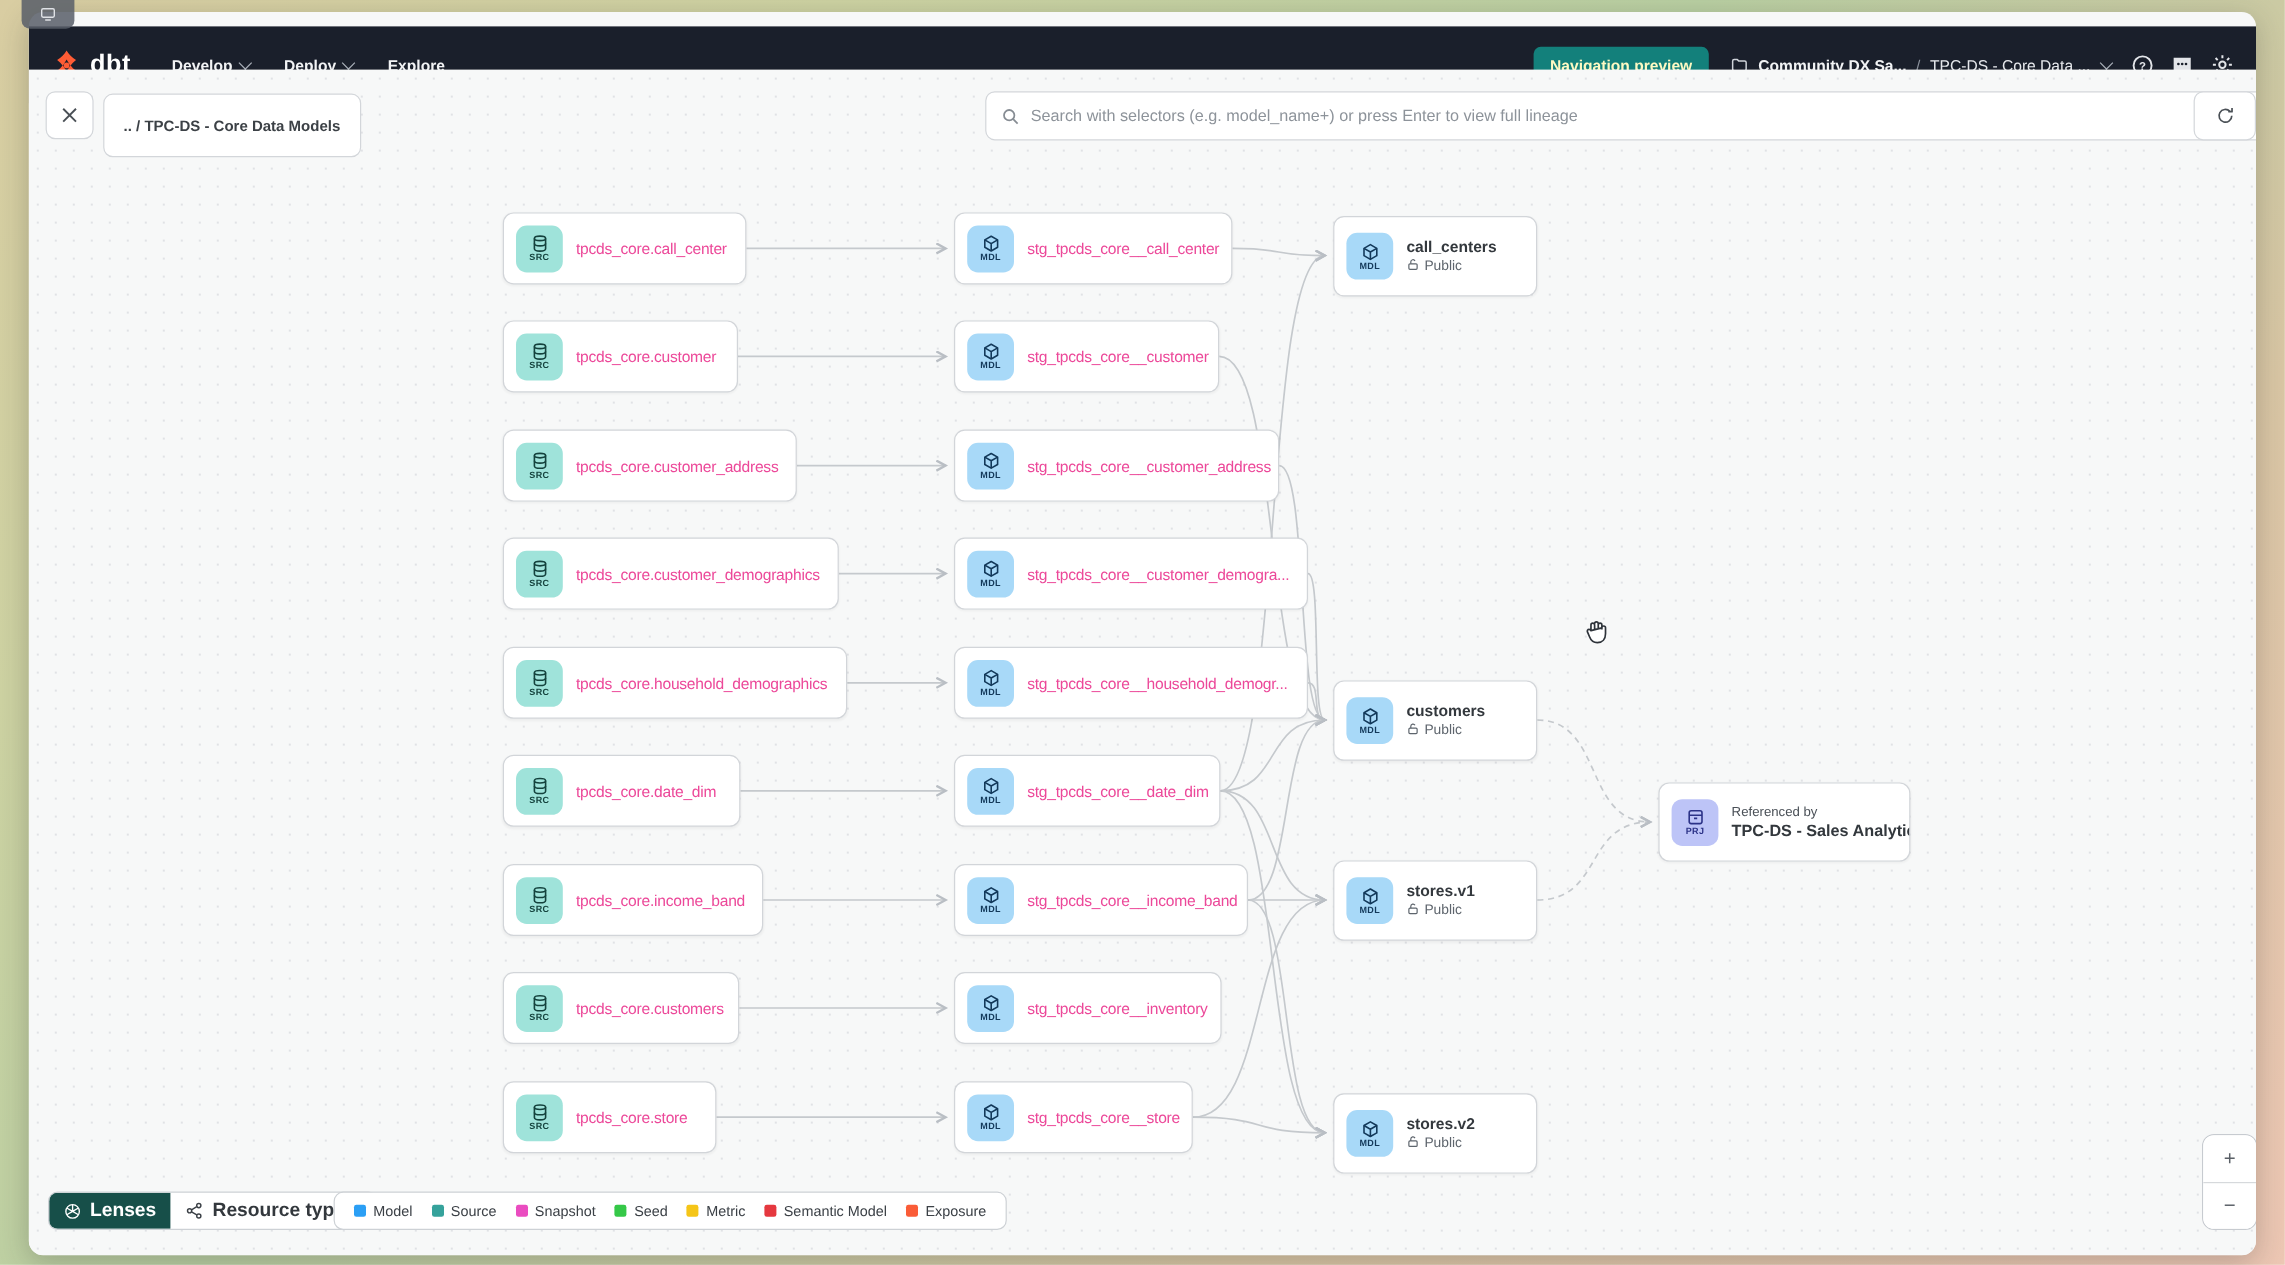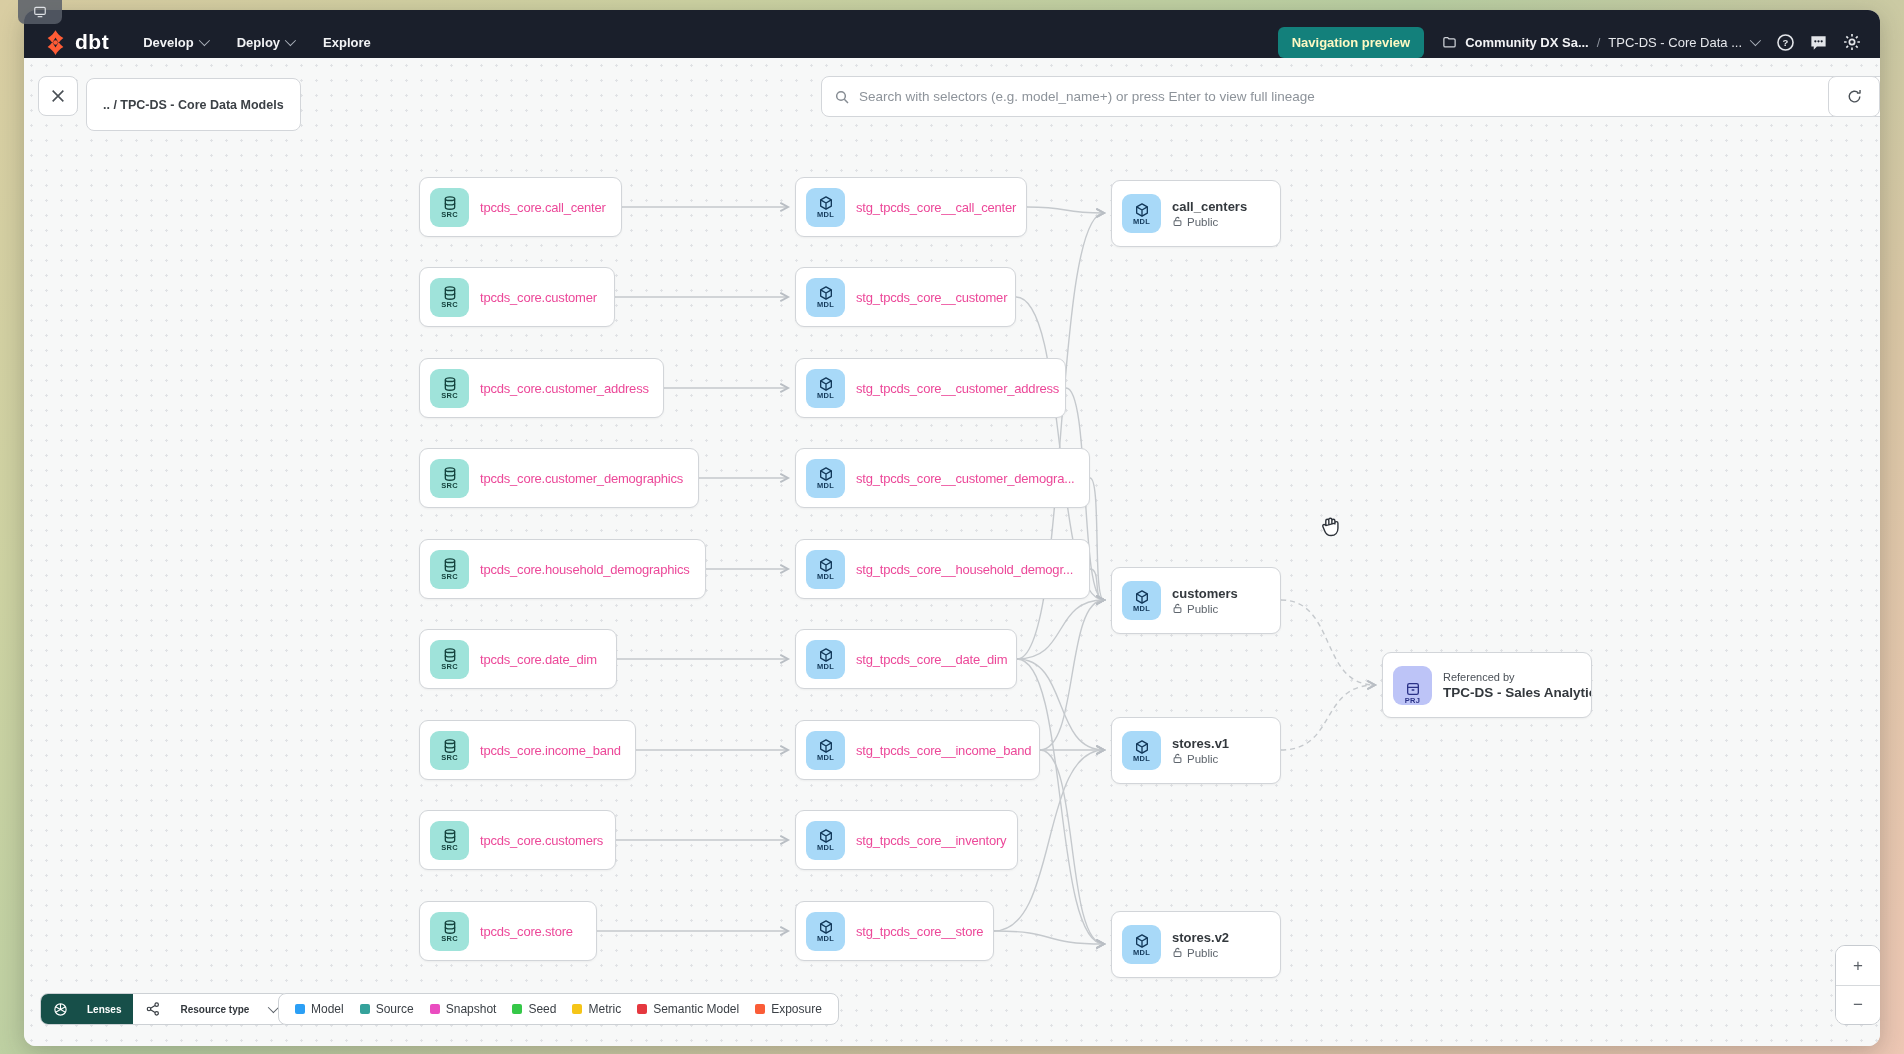--- a/index.html
+++ b/index.html
@@ -4,21 +4,21 @@
 <style>
   * { margin:0; padding:0; box-sizing:border-box; }
   html,body { width:1904px; height:1054px; overflow:hidden;
     font-family:"Liberation Sans","DejaVu Sans",sans-serif; }
   .bg { position:absolute; inset:0;
     background:linear-gradient(140deg,#d9cda2 0%,#cdd2a2 22%,#b9cfa2 45%,#d9c6a4 72%,#edc7b4 100%); }
   .window { position:absolute; left:24px; top:10px; width:1856px; height:1036px;
     border-radius:12px; overflow:hidden; box-shadow:0 6px 24px rgba(40,40,40,.25); background:#f7f8f8; }
 
   
-  .navbar { position:absolute; left:0; top:0; right:0; height:64px; background:#1a1f2b;
+  .navbar { position:absolute; left:0; top:12px; right:0; height:64px; background:#1a1f2b;
     display:flex; align-items:center; padding:0 18px; color:#fff; }
   .brand { display:flex; align-items:center; gap:6px; margin-right:34px; }
   .brand-name { font-size:21px; font-weight:bold; letter-spacing:.5px; color:#fff; }
   .navmenu { display:flex; align-items:center; gap:30px; }
   .navitem { font-size:13px; font-weight:bold; color:#f2f3f5; display:flex; align-items:center; gap:5px; cursor:pointer; }
   .caret { width:8px; height:8px; border-right:1.6px solid #aab0ba; border-bottom:1.6px solid #aab0ba;
     transform:rotate(45deg) translateY(-2px); }
   .nav-right { margin-left:auto; display:flex; align-items:center; gap:18px; }
   .preview-btn { background:#13807b; color:#fef9c3; font-size:13px; font-weight:bold;
     padding:8px 14px; border-radius:6px; border:none; cursor:pointer; }
@@ -53,32 +53,32 @@
 
   
   .node { position:absolute; background:#fff; border:1px solid #d2d5d9; border-radius:9px;
     display:flex; align-items:center; padding:0 12px 0 10px; gap:11px; cursor:pointer;
     box-shadow:0 1px 2px rgba(30,35,40,.05); overflow:hidden; }
   .nbadge { width:39px; height:39px; border-radius:9px; flex:none; display:flex; flex-direction:column;
     align-items:center; justify-content:center; gap:0; }
   .nbadge .btxt { font-size:7.5px; font-weight:bold; letter-spacing:.3px; margin-top:-1px; }
   .nbadge.src { background:#9fe3da; color:#14423d; }
   .nbadge.mdl { background:#a8d9f8; color:#13395a; }
-  .nbadge.prj { background:#bdc4f7; color:#2b3287;justify-content:flex-end; }
+  .nbadge.prj { background:#bdc4f7; color:#2b3287; }
   .nlabel { font-size:13px; color:#ec4899; white-space:nowrap; letter-spacing:-.2px; }
   .ncol { display:flex; flex-direction:column; gap:2px; min-width:0; }
   .nname { font-size:13px; font-weight:bold; color:#33383d; white-space:nowrap; }
   .nsub { display:flex; align-items:center; gap:4px; font-size:11.5px; color:#5e656d; }
   .prj-sm { font-size:11px; color:#4a5057; }
   .prj-lg { font-size:13.5px; font-weight:bold; color:#33383d; white-space:nowrap; }
 
   
   .lens-group { position:absolute; left:16px; top:935px; height:32px; display:flex; border:1px solid #cdd1d5;
     border-radius:8px; overflow:hidden; background:#fff; }
-  .lens-seg { display:flex; align-items:center; gap:19px; padding:0 12px; font-size:10px; cursor:pointer; }
+  .lens-seg { display:flex; align-items:center; gap:7px; padding:0 12px; font-size:16px; cursor:pointer; }
   .lens-seg.dark { background:#174f49; color:#fff; font-weight:bold; }
   .lens-seg.light { color:#33383d; font-weight:bold; }
   .legend { position:absolute; left:254px; top:935px; height:32px; background:#fff; border:1px solid #cdd1d5;
     border-radius:8px; display:flex; align-items:center; gap:16px; padding:0 16px; }
   .legend-item { display:flex; align-items:center; gap:6px; font-size:12px; font-weight:normal; color:#3b4046; }
   .legend-sq { width:10px; height:10px; border-radius:2px; flex:none; }
 
   .zoomctl { position:absolute; left:1811px; top:887px; width:46px; background:#fff; border:1px solid #c7cbd0;
     border-radius:10px; overflow:hidden; display:flex; flex-direction:column; }
   .zoombtn { height:39px; display:flex; align-items:center; justify-content:center; font-size:17px; color:#5a6067;

